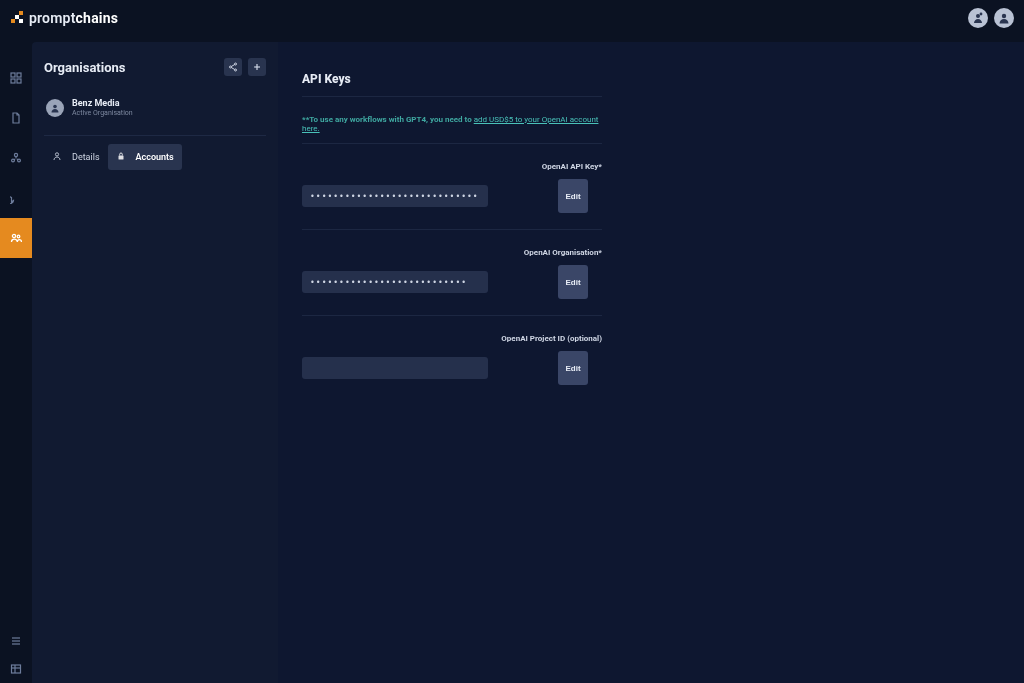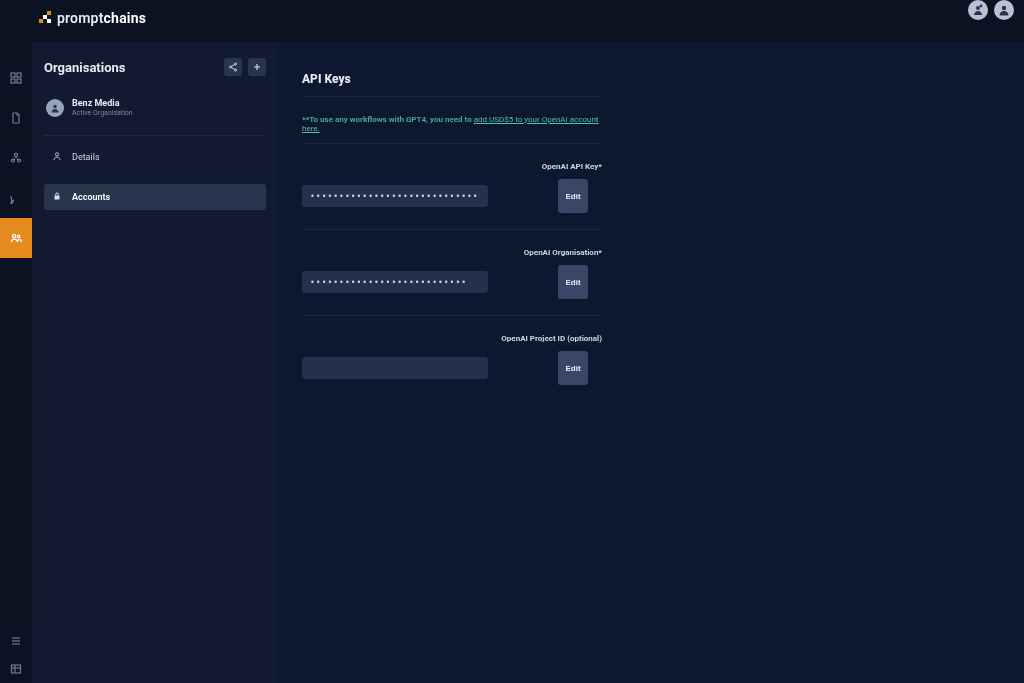--- a/index.html
+++ b/index.html
@@ -1,20 +1,20 @@
 <!DOCTYPE html>
 <html><head>
 <meta charset="utf-8">
 <style>
   * { margin: 0; padding: 0; box-sizing: border-box; }
   html, body { width: 1024px; height: 683px; overflow: hidden; font-family: -apple-system, BlinkMacSystemFont, "Segoe UI", Roboto, Helvetica, Arial, sans-serif; background: #0b1222; color: #d0d6e2; }
   .app { display: flex; flex-direction: column; height: 100%; }
 
   
-  .topbar { height: 36px; display: flex; padding: 0 10px; background: #0b1222; margin-left: 28px; }
+  .topbar { height: 36px; display: flex; align-items: center; padding: 0 10px; background: #0b1222; }
   .logo { display: flex; align-items: center; gap: 5px; }
   .logo-mark svg { display:block; }
   .logo-text { font-size: 14px; font-weight: 600; letter-spacing: .2px; color: #e7ecf5; }
   .logo-text .accent { color: #ffffff; font-weight: 700; }
   .topbar-spacer { flex: 1; }
   .avatar-btn { width: 20px; height: 20px; border-radius: 50%; background: #b9c2d4; display: inline-flex; align-items: center; justify-content: center; margin-left: 6px; cursor:pointer; }
   .avatar-btn svg { display:block; }
 
   
   .body { flex:1; display:flex; min-height:0; }
@@ -36,21 +36,21 @@
   .sp-icon-btn { width:18px; height:18px; border-radius:3px; background:#29344f; display:flex; align-items:center; justify-content:center; cursor:pointer; }
   .sp-icon-btn svg { display:block; }
 
   .org-row { display:flex; align-items:center; gap:8px; padding: 6px 2px 14px 2px; }
   .org-avatar { width:18px; height:18px; border-radius:50%; background:#9aa4b8; display:flex; align-items:center; justify-content:center; }
   .org-texts { display:flex; flex-direction:column; }
   .org-name { font-size: 9px; font-weight:700; color:#e7ecf5; }
   .org-sub { font-size: 7px; color:#7d889f; margin-top:1px; }
   .hr { height:1px; background:#1e2944; margin: 4px 0 8px 0; }
 
-  .nav { display:flex; flex-direction:column; gap:14px;text-align:center; }
+  .nav { display:flex; gap:0;text-align:center; }
   .nav-item { display:flex; align-items:center; gap:10px; height:26px; padding: 0 8px; border-radius:3px; cursor:pointer; font-size:9px; color:#cfd6e4; }
   .nav-item.active { background:#29344f; color:#ffffff; font-weight:600; }
   .nav-item svg { opacity:.85; }
 
   
   .main { flex:1; background:#0e1730; margin-top:6px; padding: 30px 24px; overflow:auto; }
   .main-inner { width: 300px; }
   .page-title { font-size:12px; font-weight:800; color:#e7ecf5; margin-bottom:10px; }
   .thin-hr { height:1px; background:#1c2742; margin: 10px 0 18px 0; }
   .notice { font-size:8px; color:#3fa7a0; margin-bottom:10px; }

